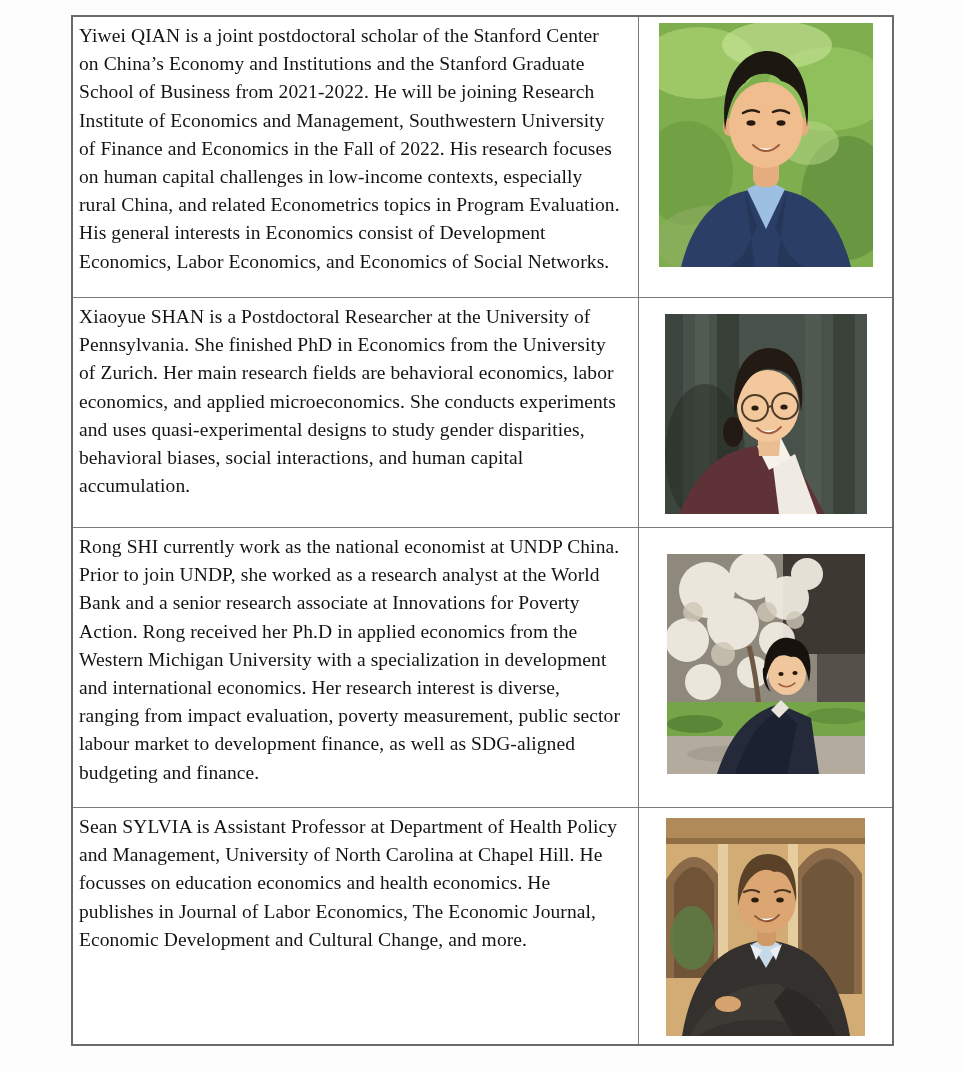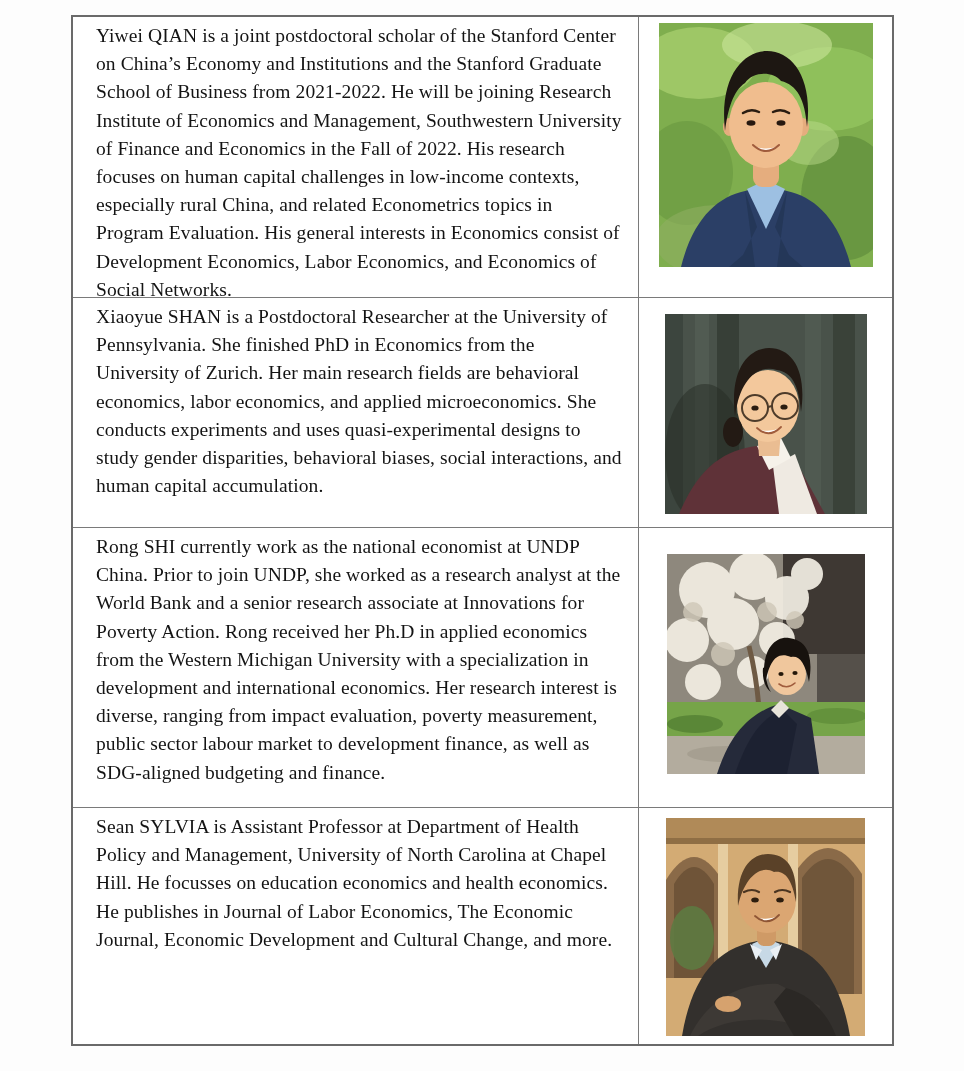--- a/index.html
+++ b/index.html
@@ -19,21 +19,21 @@
     grid-template-rows:281px 230px 280px 236px;
     background:#ffffff;
   }
   .cell{
     box-sizing:border-box;
     border-bottom:1px solid #7a7a7a;
     overflow:hidden;
   }
   .text-cell{
     border-right:1px solid #7a7a7a;
-    padding:5px 16px 4px 23px;
+    padding:5px 16px 4px 6px;
     font-size:19.5px;
     line-height:28.2px;
     letter-spacing:0.1px;
     font-family:Liberation Serif, serif;
   }
   .photo-cell{
     text-align:center;
   }
   .row-last{border-bottom:none;}
   .photo{

